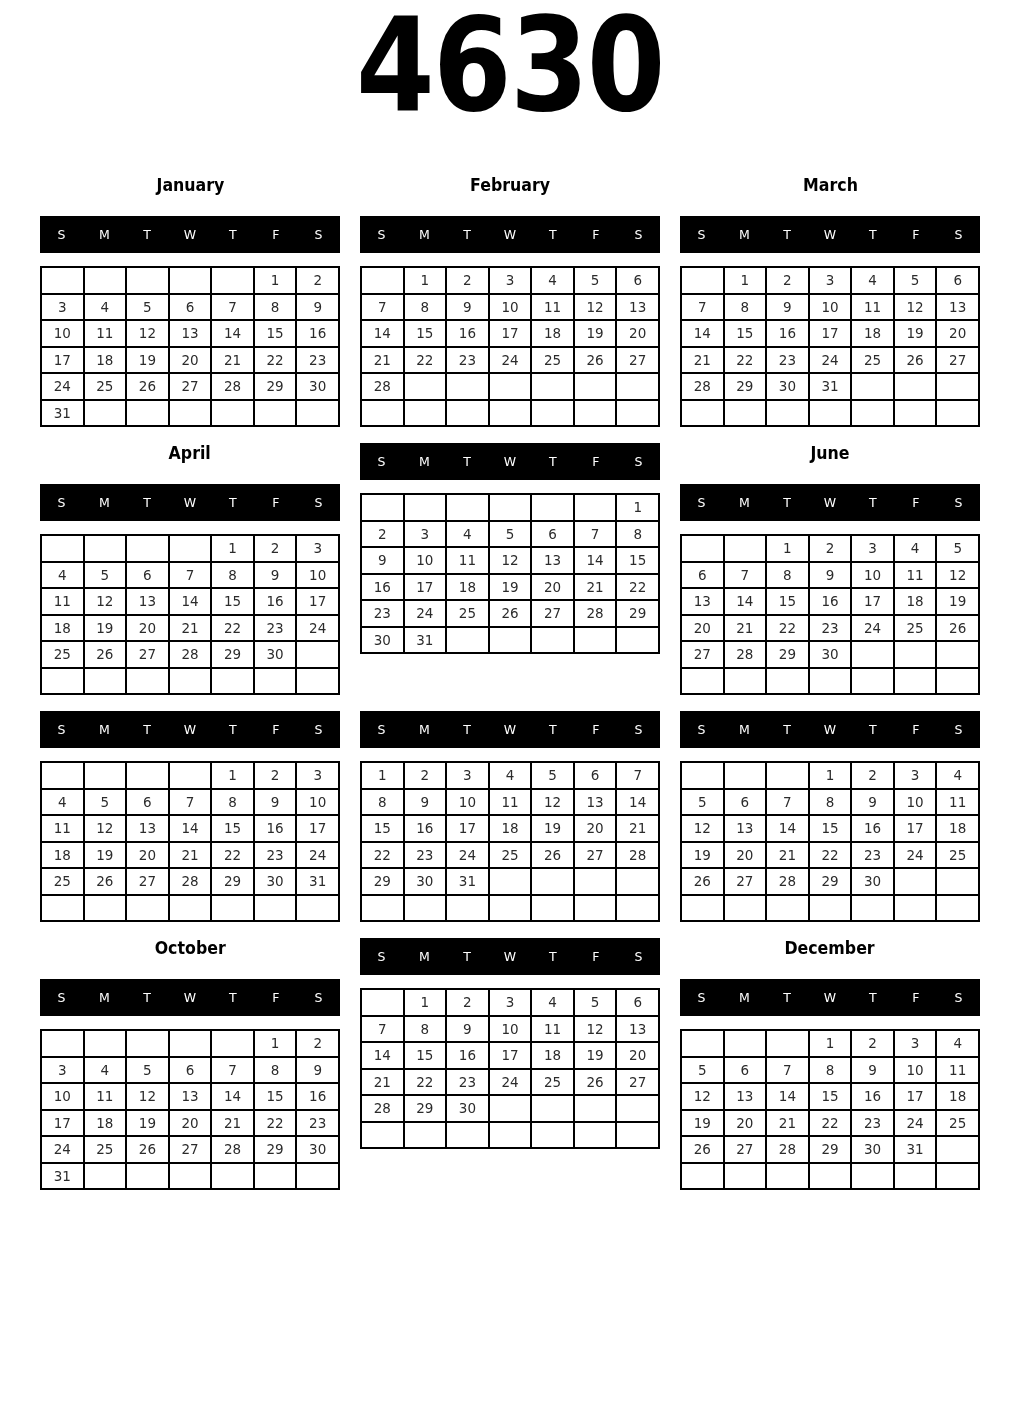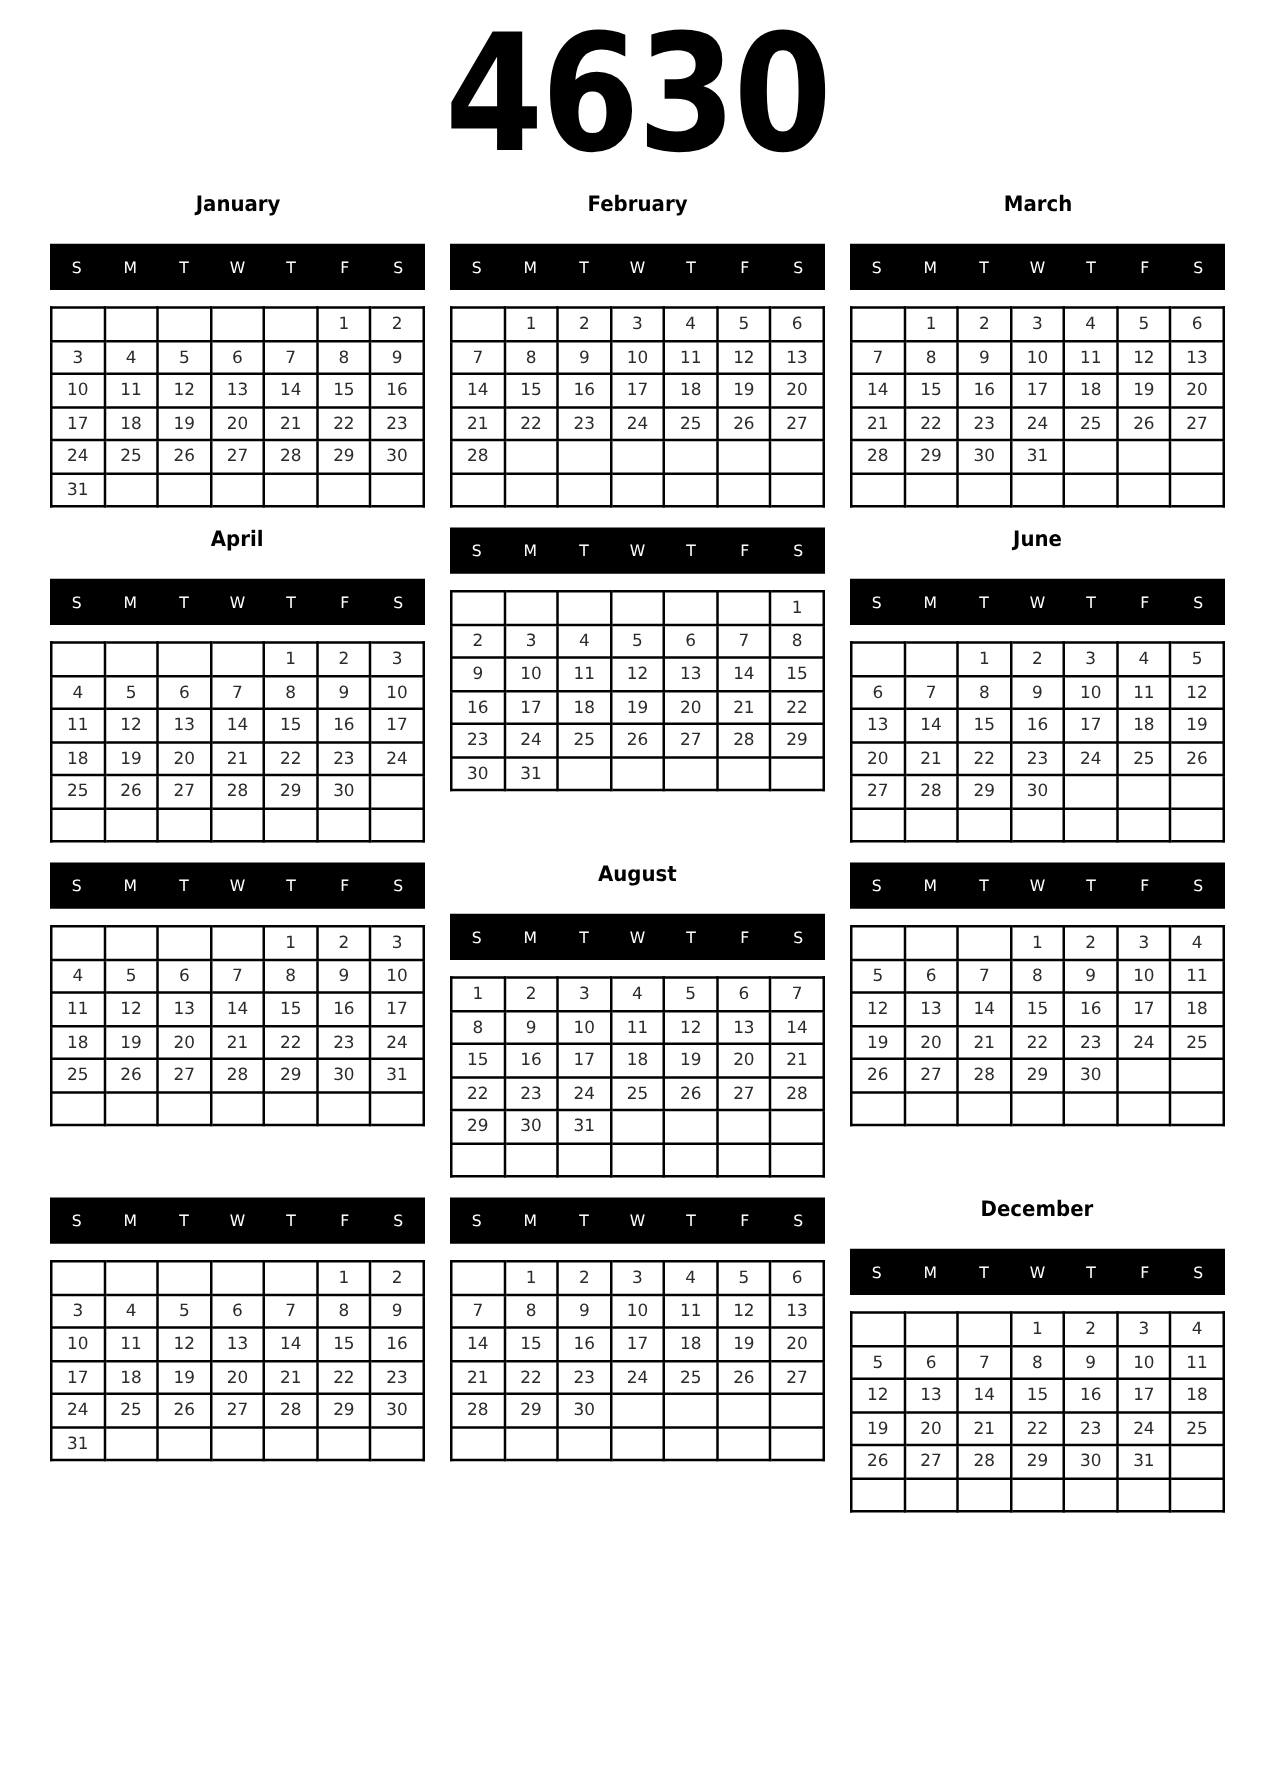--- a/index.html
+++ b/index.html
@@ -11,34 +11,34 @@
   .page {
     position: relative;
     width: 1020px;
     height: 1412px;
     background: #ffffff;
     overflow: hidden;
   }
   .year-title {
     height: 150px;
     display: flex;
-    align-items: center;
+    align-items: flex-start;
     justify-content: center;
   }
   .year-title span {
     display: inline-block;
     font-size: 130px;
     font-weight: bold;
     line-height: 1;
     color: #000000;
     transform: scaleX(0.87);
     letter-spacing: -2px;
   }
   .months-grid {
-    margin: 4px 40px 0 40px;
+    margin: 25px 40px 0 40px;
     display: grid;
     grid-template-columns: 300px 300px 300px;
     column-gap: 20px;
     row-gap: 16px;
   }
   .month { width: 300px; }
   .month-name {
     text-align: center;
     margin-bottom: 21px;
     height: 20px;
@@ -585,163 +585,163 @@
               <td></td>
               <td></td>
               <td></td>
               <td></td>
             </tr>
           </tbody>
         </table>
   </div>
 
   <div class="month">
+    <div class="weekday-bar">
+          <span>S</span>
+          <span>M</span>
+          <span>T</span>
+          <span>W</span>
+          <span>T</span>
+          <span>F</span>
+          <span>S</span>
+        </div>
+    <table class="days">
+          <tbody>
+            <tr>
+              <td>1</td>
+              <td>2</td>
+              <td>3</td>
+              <td>4</td>
+              <td>5</td>
+              <td>6</td>
+              <td>7</td>
+            </tr>
+            <tr>
+              <td>8</td>
+              <td>9</td>
+              <td>10</td>
+              <td>11</td>
+              <td>12</td>
+              <td>13</td>
+              <td>14</td>
+            </tr>
+            <tr>
+              <td>15</td>
+              <td>16</td>
+              <td>17</td>
+              <td>18</td>
+              <td>19</td>
+              <td>20</td>
+              <td>21</td>
+            </tr>
+            <tr>
+              <td>22</td>
+              <td>23</td>
+              <td>24</td>
+              <td>25</td>
+              <td>26</td>
+              <td>27</td>
+              <td>28</td>
+            </tr>
+            <tr>
+              <td>29</td>
+              <td>30</td>
+              <td>31</td>
+              <td></td>
+              <td></td>
+              <td></td>
+              <td></td>
+            </tr>
+            <tr>
+              <td></td>
+              <td></td>
+              <td></td>
+              <td></td>
+              <td></td>
+              <td></td>
+              <td></td>
+            </tr>
+          </tbody>
+        </table>
+  </div>
+
+  <div class="month">
+    <div class="weekday-bar">
+          <span>S</span>
+          <span>M</span>
+          <span>T</span>
+          <span>W</span>
+          <span>T</span>
+          <span>F</span>
+          <span>S</span>
+        </div>
+    <table class="days">
+          <tbody>
+            <tr>
+              <td></td>
+              <td></td>
+              <td></td>
+              <td>1</td>
+              <td>2</td>
+              <td>3</td>
+              <td>4</td>
+            </tr>
+            <tr>
+              <td>5</td>
+              <td>6</td>
+              <td>7</td>
+              <td>8</td>
+              <td>9</td>
+              <td>10</td>
+              <td>11</td>
+            </tr>
+            <tr>
+              <td>12</td>
+              <td>13</td>
+              <td>14</td>
+              <td>15</td>
+              <td>16</td>
+              <td>17</td>
+              <td>18</td>
+            </tr>
+            <tr>
+              <td>19</td>
+              <td>20</td>
+              <td>21</td>
+              <td>22</td>
+              <td>23</td>
+              <td>24</td>
+              <td>25</td>
+            </tr>
+            <tr>
+              <td>26</td>
+              <td>27</td>
+              <td>28</td>
+              <td>29</td>
+              <td>30</td>
+              <td></td>
+              <td></td>
+            </tr>
+            <tr>
+              <td></td>
+              <td></td>
+              <td></td>
+              <td></td>
+              <td></td>
+              <td></td>
+              <td></td>
+            </tr>
+          </tbody>
+        </table>
+  </div>
+
+  <div class="month">
     <div class="month-name">
-      <span>August</span>
+      <span>October</span>
     </div>
-    <div class="weekday-bar">
-          <span>S</span>
-          <span>M</span>
-          <span>T</span>
-          <span>W</span>
-          <span>T</span>
-          <span>F</span>
-          <span>S</span>
-        </div>
-    <table class="days">
-          <tbody>
-            <tr>
-              <td>1</td>
-              <td>2</td>
-              <td>3</td>
-              <td>4</td>
-              <td>5</td>
-              <td>6</td>
-              <td>7</td>
-            </tr>
-            <tr>
-              <td>8</td>
-              <td>9</td>
-              <td>10</td>
-              <td>11</td>
-              <td>12</td>
-              <td>13</td>
-              <td>14</td>
-            </tr>
-            <tr>
-              <td>15</td>
-              <td>16</td>
-              <td>17</td>
-              <td>18</td>
-              <td>19</td>
-              <td>20</td>
-              <td>21</td>
-            </tr>
-            <tr>
-              <td>22</td>
-              <td>23</td>
-              <td>24</td>
-              <td>25</td>
-              <td>26</td>
-              <td>27</td>
-              <td>28</td>
-            </tr>
-            <tr>
-              <td>29</td>
-              <td>30</td>
-              <td>31</td>
-              <td></td>
-              <td></td>
-              <td></td>
-              <td></td>
-            </tr>
-            <tr>
-              <td></td>
-              <td></td>
-              <td></td>
-              <td></td>
-              <td></td>
-              <td></td>
-              <td></td>
-            </tr>
-          </tbody>
-        </table>
-  </div>
-
-  <div class="month">
-    <div class="weekday-bar">
-          <span>S</span>
-          <span>M</span>
-          <span>T</span>
-          <span>W</span>
-          <span>T</span>
-          <span>F</span>
-          <span>S</span>
-        </div>
-    <table class="days">
-          <tbody>
-            <tr>
-              <td></td>
-              <td></td>
-              <td></td>
-              <td>1</td>
-              <td>2</td>
-              <td>3</td>
-              <td>4</td>
-            </tr>
-            <tr>
-              <td>5</td>
-              <td>6</td>
-              <td>7</td>
-              <td>8</td>
-              <td>9</td>
-              <td>10</td>
-              <td>11</td>
-            </tr>
-            <tr>
-              <td>12</td>
-              <td>13</td>
-              <td>14</td>
-              <td>15</td>
-              <td>16</td>
-              <td>17</td>
-              <td>18</td>
-            </tr>
-            <tr>
-              <td>19</td>
-              <td>20</td>
-              <td>21</td>
-              <td>22</td>
-              <td>23</td>
-              <td>24</td>
-              <td>25</td>
-            </tr>
-            <tr>
-              <td>26</td>
-              <td>27</td>
-              <td>28</td>
-              <td>29</td>
-              <td>30</td>
-              <td></td>
-              <td></td>
-            </tr>
-            <tr>
-              <td></td>
-              <td></td>
-              <td></td>
-              <td></td>
-              <td></td>
-              <td></td>
-              <td></td>
-            </tr>
-          </tbody>
-        </table>
-  </div>
-
-  <div class="month">
     <div class="weekday-bar">
           <span>S</span>
           <span>M</span>
           <span>T</span>
           <span>W</span>
           <span>T</span>
           <span>F</span>
           <span>S</span>
         </div>
     <table class="days">

